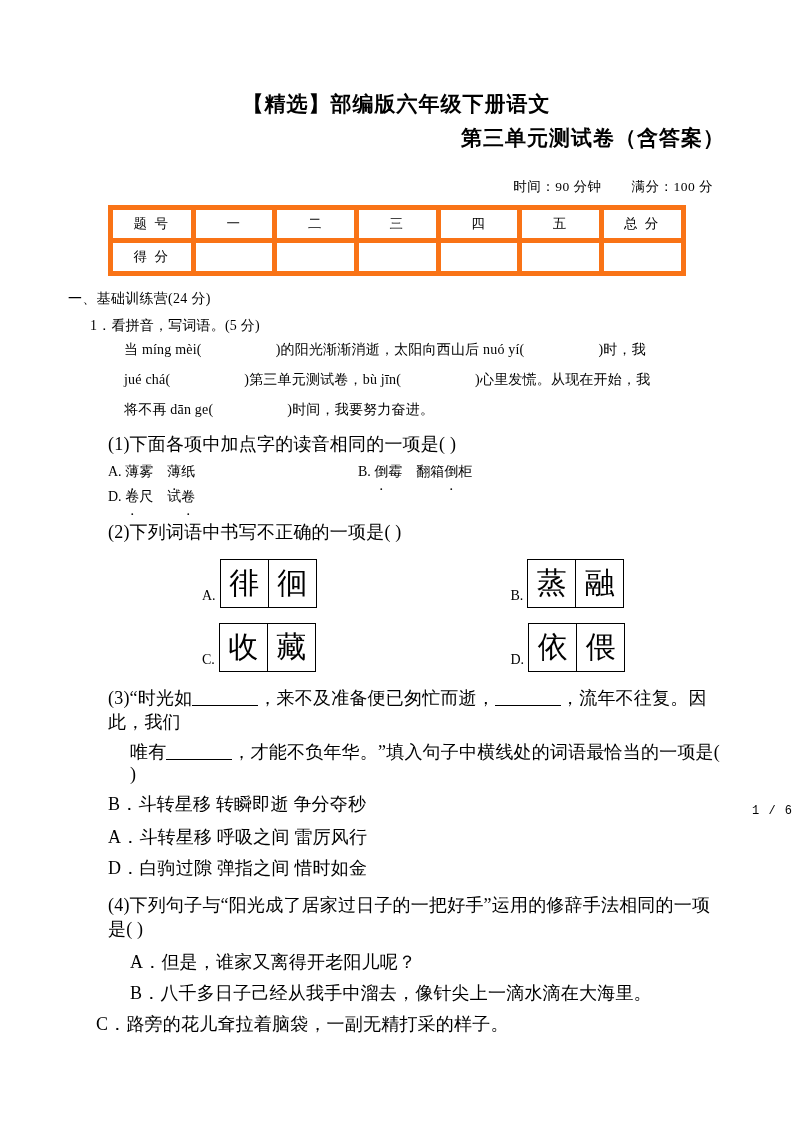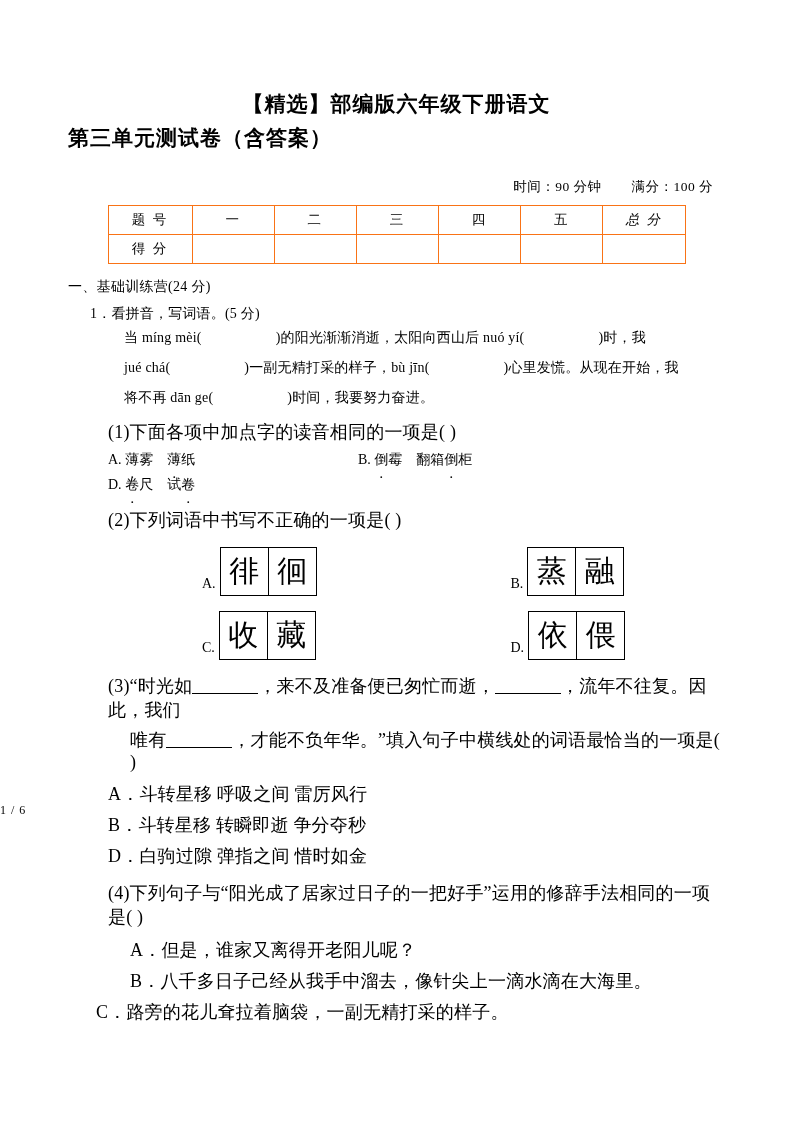--- a/index.html
+++ b/index.html
@@ -22,21 +22,21 @@
     position: relative;
   }
   .title {
     text-align: center;
     font-size: 21px;
     font-weight: bold;
     line-height: 32px;
     letter-spacing: 1px;
   }
   .title-line2 {
-    text-align: left;
+    text-align: right;
     font-size: 21px;
     font-weight: bold;
     line-height: 32px;
     letter-spacing: 1px;
     margin-top: 2px;
   }
   .meta {
     text-align: right;
     font-size: 13.5px;
     margin-top: 24px;
@@ -44,31 +44,31 @@
     letter-spacing: 0.5px;
   }
   .meta span { margin-left: 26px; }
 
   table.score-table {
     border-collapse: collapse;
     margin: 9px auto 0 auto;
     width: 578px;
   }
   table.score-table td {
-    border: 1px solid #f97316;
+    border: 5px solid #f97316;
     height: 26px;
     text-align: center;
     font-size: 13.5px;
     letter-spacing: 2px;
   }
   table.score-table td.head {
     width: 84px;
   }
   table.score-table td.cell { width: 82px; }
-  table.score-table td.total { width: 82px; font-style: italic; }
+  table.score-table td.total { width: 82px; }
 
   .section-title {
     font-size: 14px;
     margin-top: 14px;
     letter-spacing: 0.3px;
   }
   .q {
     font-size: 14px;
     margin-top: 9px;
     margin-left: 22px;
@@ -159,23 +159,24 @@
     display: inline-block;
     border-bottom: 1px solid #000;
     width: 66px;
     vertical-align: -2px;
   }
   .footer {
     position: absolute;
     bottom: 44px;
     left: 0;
     width: 793px;
-    text-align: left;
+    text-align: right;
     font-size: 12px;
     letter-spacing: 1px;
+    font-family: Liberation Mono, monospace;
   }
 </style>
 </head>
 <body>
 
 <div class="page">
 
   <div class="title">【精选】部编版六年级下册语文</div>
   <div class="title-line2">第三单元测试卷（含答案）</div>
 
@@ -210,21 +211,21 @@
   <div class="section-title">一、基础训练营(24 分)</div>
 
   <div class="q">
     <span>1．</span><span>看拼音，写词语。(5 分)</span>
   </div>
 
   <div class="body-line">
     <span>当 míng mèi(</span><span class="blankparen" style="width:74px"></span><span>)的阳光渐渐消逝，太阳向西山后 nuó yí(</span><span class="blankparen" style="width:74px"></span><span>)时，我</span>
   </div>
   <div class="body-line">
-    <span>jué chá(</span><span class="blankparen" style="width:74px"></span><span>)一副无精打采的样子，bù jīn(</span><span class="blankparen" style="width:74px"></span><span>)心里发慌。从现在开始，我</span>
+    <span>jué chá(</span><span class="blankparen" style="width:74px"></span><span>)第三单元测试卷，bù jīn(</span><span class="blankparen" style="width:74px"></span><span>)心里发慌。从现在开始，我</span>
   </div>
   <div class="body-line">
     <span>将不再 dān ge(</span><span class="blankparen" style="width:74px"></span><span>)时间，我要努力奋进。</span>
   </div>
 
 
   <div class="choice-line">
     <span>(1)</span><span>下面各项中加点字的读音相同的一项是(       )</span>
   </div>
 
@@ -287,22 +288,22 @@
     </div>
   </div>
 
   <div class="choice-line" style="margin-top:6px">
     <span>(3)</span><span>“时光如</span><span class="underline-blank"></span><span>，来不及准备便已匆忙而逝，</span><span class="underline-blank"></span><span>，流年不往复。因此，我们</span>
   </div>
   <div class="choice-line indent2" style="margin-top:6px">
     <span>唯有</span><span class="underline-blank"></span><span>，才能不负年华。”填入句子中横线处的词语最恰当的一项是(       )</span>
   </div>
 
+  <div class="choice-line">B．斗转星移   转瞬即逝   争分夺秒</div>
   <div class="choice-line" style="margin-top:9px">A．斗转星移   呼吸之间   雷厉风行</div>
-  <div class="choice-line">B．斗转星移   转瞬即逝   争分夺秒</div>
   <div class="choice-line">D．白驹过隙   弹指之间   惜时如金</div>
 
   <div class="choice-line" style="margin-top:13px">
     <span>(4)</span><span>下列句子与“阳光成了居家过日子的一把好手”运用的修辞手法相同的一项是(       )</span>
   </div>
   <div class="choice-line" style="margin-top:9px; margin-left:62px">A．但是，谁家又离得开老阳儿呢？</div>
   <div class="choice-line" style="margin-left:62px">B．八千多日子己经从我手中溜去，像针尖上一滴水滴在大海里。</div>
   <div class="choice-line" style="margin-left:28px">C．路旁的花儿耷拉着脑袋，一副无精打采的样子。</div>
 
   <div class="footer">1 / 6</div>

